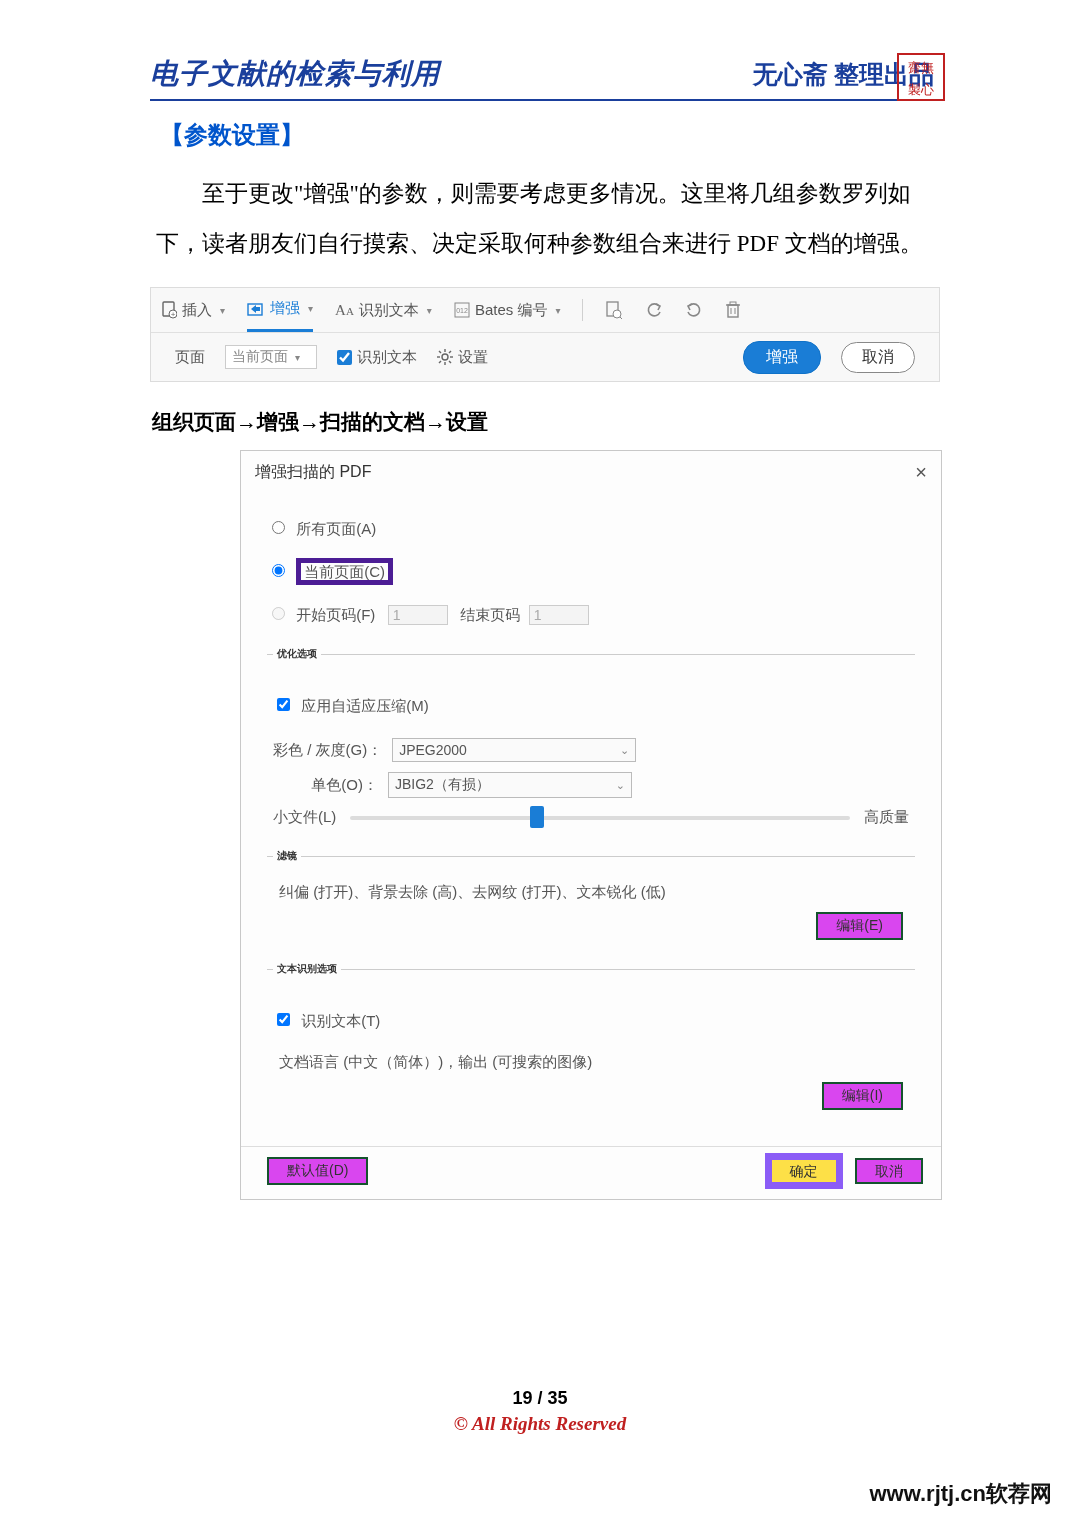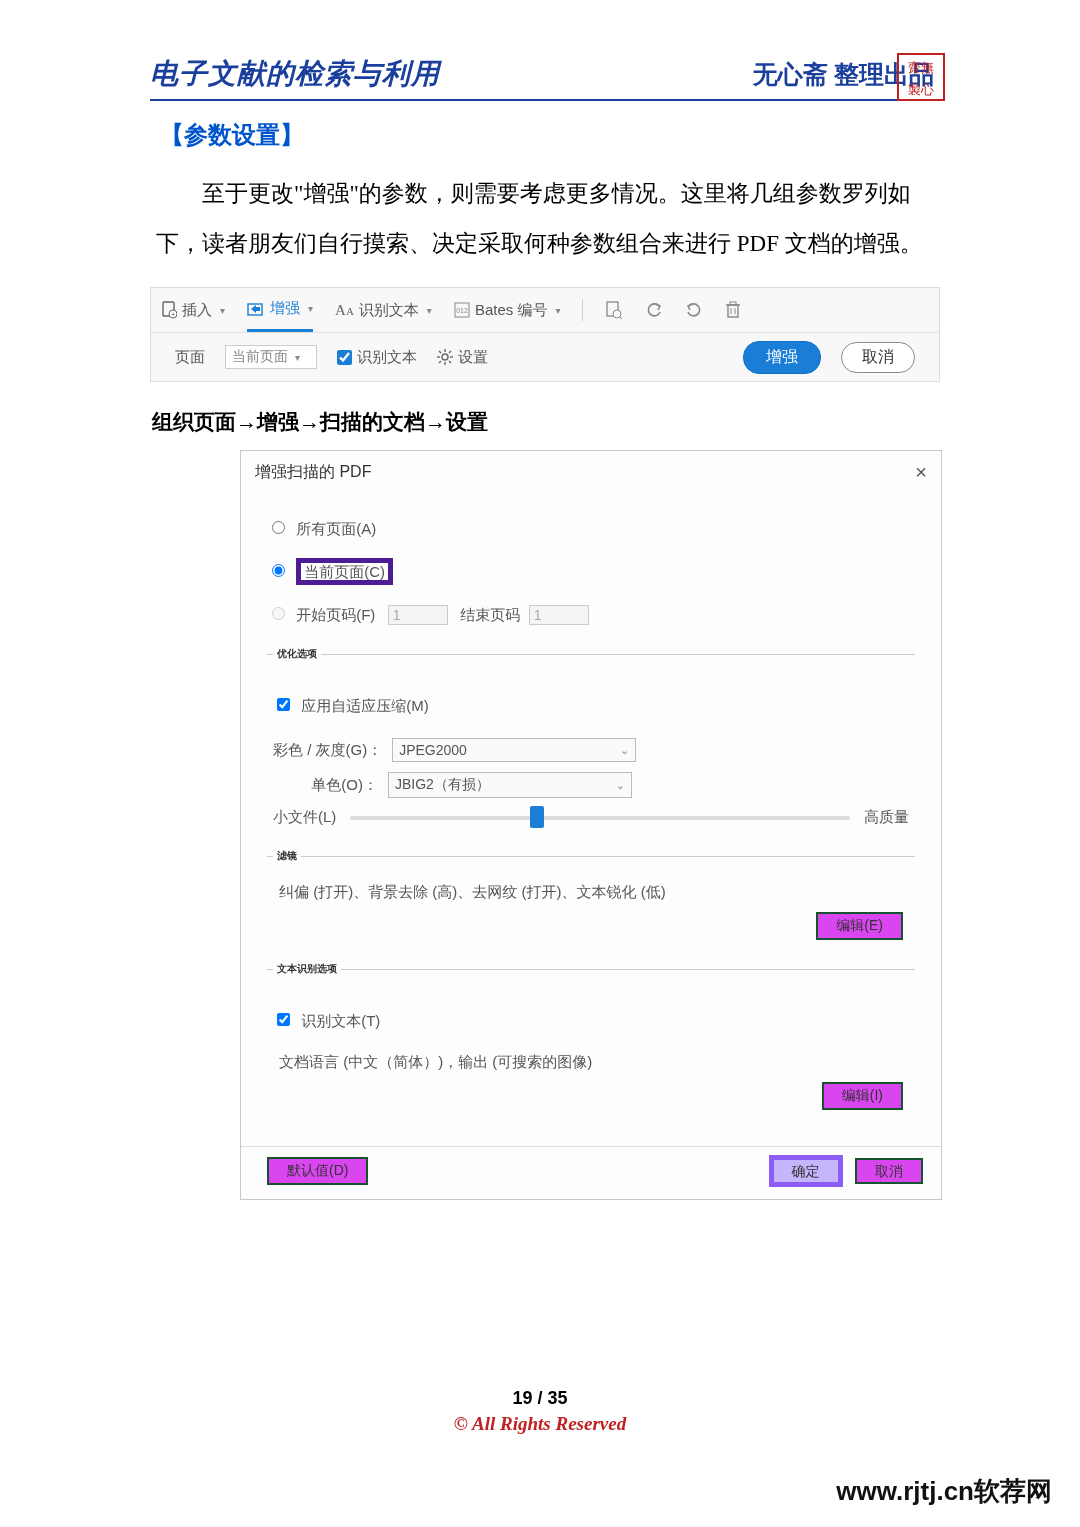--- a/index.html
+++ b/index.html
@@ -41,26 +41,26 @@
 .optrow{display:flex;align-items:center;margin:10px 0;gap:10px}
 .optlbl{min-width:105px;text-align:right;color:#555}
 .combo{border:1px solid #bbb;background:#fafafa;font-size:14px;padding:3px 6px;width:230px;display:flex;justify-content:space-between;align-items:center}
 .combo .dd{color:#888;font-size:11px}
 .slider-wrap{display:flex;align-items:center;gap:8px;margin:8px 0 4px 0}
 .slider-track{flex:1;height:4px;background:#dcdcdc;position:relative;border-radius:2px;margin:0 6px}
 .slider-thumb{position:absolute;left:36%;top:-10px;width:14px;height:22px;background:#1a7dd6;border-radius:2px}
 .filter-text{margin:8px 0 10px 6px;color:#555}
 .btnrow{display:flex;justify-content:flex-end;margin:6px 6px 4px 0}
 .winbtn{border:2px solid #14532d;background:#d946ef;padding:3px 18px;font-size:14px;color:#333;margin-left:8px}
-.winbtn.blue{border:5px solid #8b5cf6;background:#c4b5fd}
+.winbtn.blue{border:7px solid #8b5cf6;background:#fde047}
 .dlg-foot{display:flex;justify-content:space-between;align-items:center;padding:10px 18px 14px 18px;border-top:1px solid #ddd;margin-top:8px}
 .footer{position:absolute;left:0;width:100%;text-align:center;top:1388px}
 .footer .pg{font-weight:bold;font-size:18px;color:#000}
 .footer .cp{color:#c02020;font-style:italic;font-weight:bold;font-family:"Times New Roman",serif;font-size:19px;margin-top:4px}
-.site{position:absolute;right:28px;bottom:18px;font-size:26px;font-weight:bold;color:#111;font-family:Arial,"Microsoft YaHei",sans-serif}
+.site{position:absolute;right:28px;bottom:18px;font-size:22px;font-weight:bold;color:#111;font-family:Arial,"Microsoft YaHei",sans-serif}
 svg{display:block}
 </style>
 </head>
 <body>
 
 <div class="page">
   <div class="inner">
 
     <div class="title-row">
       <span class="title-left">电子文献的检索与利用</span>

